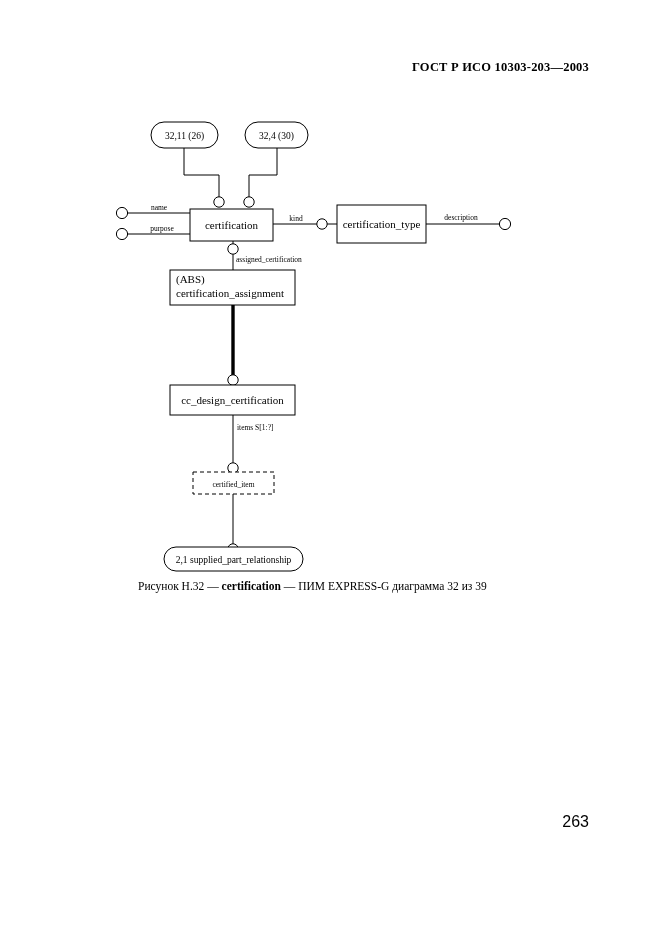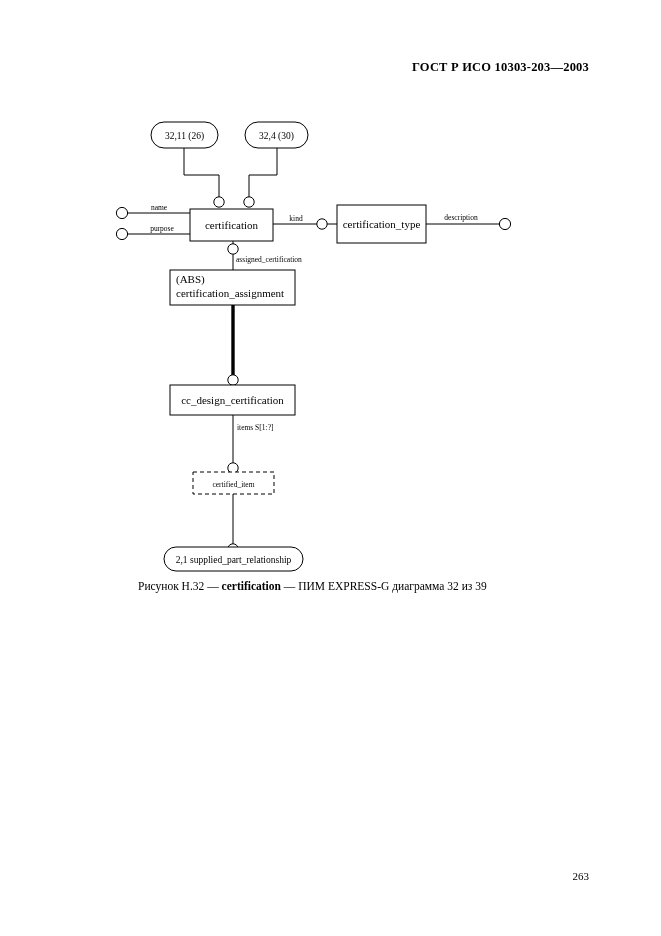--- a/index.html
+++ b/index.html
@@ -27,23 +27,23 @@
     top: 60px;
     font-family: "Liberation Serif", serif;
     font-weight: bold;
     font-size: 12.5px;
     letter-spacing: 0.2px;
     white-space: nowrap;
   }
   .page-number {
     position: absolute;
     right: 72px;
-    top: 870px;
-    font-family: Liberation Serif, serif;
-    font-size: 11px;
+    top: 813px;
+    font-family: Liberation Sans, sans-serif;
+    font-size: 16px;
   }
   .figure-caption {
     position: absolute;
     left: 138px;
     top: 580px;
     font-family: "Liberation Serif", serif;
     font-size: 11.5px;
     white-space: nowrap;
     text-align: center;
   }

